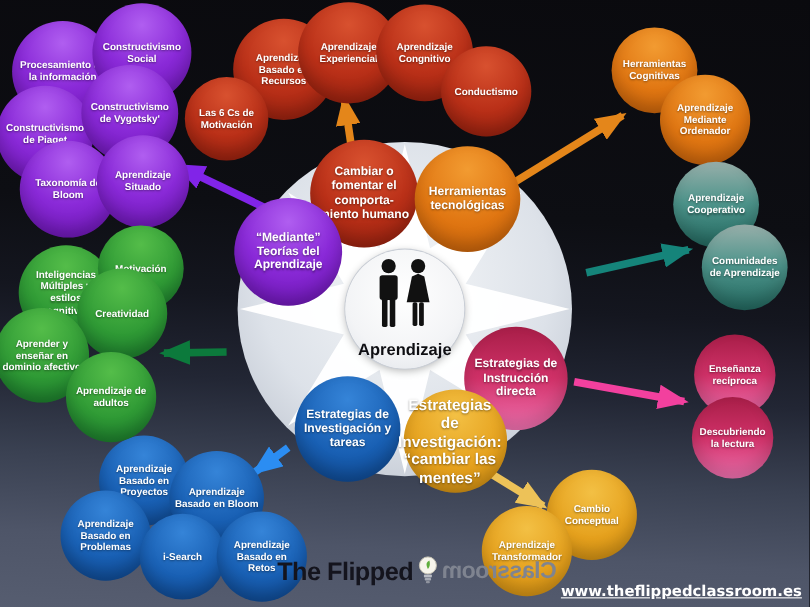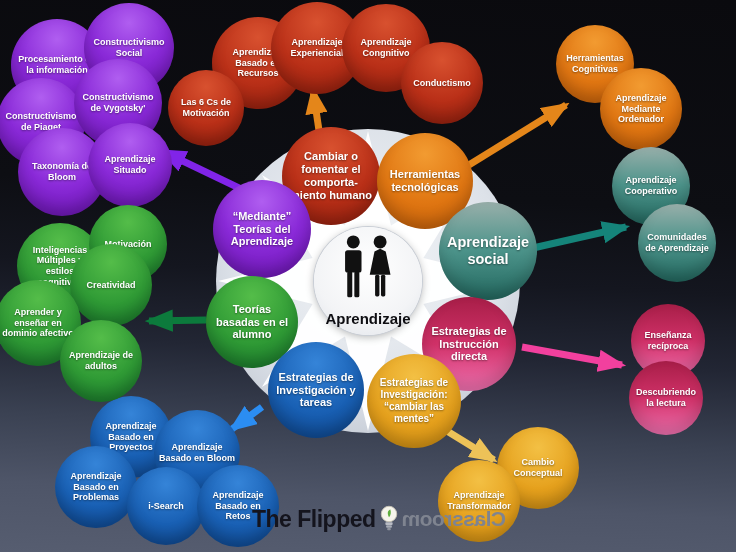--- a/index.html
+++ b/index.html
@@ -15,21 +15,21 @@
     position:absolute;border-radius:50%;
     display:flex;align-items:center;justify-content:center;text-align:center;
     color:#fff;font-weight:bold;line-height:1.18;
     padding:5px;box-sizing:border-box;z-index:3;
     text-shadow:0 1px 2px rgba(0,0,0,.45);
     box-shadow:inset 0 -8px 14px rgba(0,0,0,.18);
   }
   .cl{font-size:9px;justify-content:center;}
   .hb{font-size:11px;z-index:3;}
   .fs15{font-size:14.5px;}
-  .fs10{font-size:10px;justify-content:flex-end;}
+  .fs10{font-size:14px;justify-content:flex-end;}
   .c-purple{background:radial-gradient(circle at 50% 22%,#b05ef0 0%,#8a2ad8 48%,#6511ab 100%);}
   .c-red{background:radial-gradient(circle at 50% 22%,#d8512f 0%,#ba3018 52%,#8c1c0c 100%);}
   .c-orange{background:radial-gradient(circle at 50% 22%,#f29b31 0%,#e07612 55%,#bf5c08 100%);}
   .c-teal{background:linear-gradient(180deg,#98afaa 0%,#4d948b 48%,#23685f 100%);}
   .c-pink{background:linear-gradient(180deg,#a81e48 0%,#d03168 50%,#f273b2 100%);}
   .c-gold{background:radial-gradient(circle at 50% 25%,#f3c044 0%,#e5a01c 58%,#ca8a10 100%);}
   .c-blue{background:radial-gradient(circle at 50% 22%,#3584d8 0%,#1960b4 55%,#0b4186 100%);}
   .c-green{background:radial-gradient(circle at 50% 22%,#54bd49 0%,#2f9a35 55%,#147029 100%);}
   .center-circle{
     position:absolute;left:314px;top:227px;width:108px;height:108px;border-radius:50%;
@@ -190,26 +190,20 @@
     </div>
 
   <div class="bubble hb c-red" style="left:282px;top:127px;width:98px;height:98px">
       <span>Cambiar o fomentar el comporta- miento humano</span>
     </div>
   <div class="bubble hb c-orange" style="left:377px;top:133px;width:96px;height:96px">
       <span>Herramientas tecnológicas</span>
     </div>
   <div class="bubble hb c-purple" style="left:213px;top:180px;width:98px;height:98px">
       <span>“Mediante” Teorías del Aprendizaje</span>
-    </div>
-  <div class="bubble hb fs15 c-teal" style="left:439px;top:202px;width:98px;height:98px">
-      <span>Aprendizaje social</span>
-    </div>
-  <div class="bubble hb c-green" style="left:206px;top:276px;width:92px;height:92px">
-      <span>Teorías basadas en el alumno</span>
     </div>
   <div class="bubble hb c-pink" style="left:422px;top:297px;width:94px;height:94px">
       <span>Estrategias de Instrucción directa</span>
     </div>
   <div class="bubble hb c-blue" style="left:268px;top:342px;width:96px;height:96px">
       <span>Estrategias de Investigación y tareas</span>
     </div>
   <div class="bubble hb fs10 c-gold" style="left:367px;top:354px;width:94px;height:94px">
       <span>Estrategias de Investigación: “cambiar las mentes”</span>
     </div>
@@ -237,14 +231,15 @@
     <svg width="20" height="30" viewBox="0 0 22 32">
       <circle cx="11" cy="10.5" r="8.5" fill="#f7f5ec" stroke="#c9c5b6" stroke-width="1"></circle>
       <path d="M11,14 C9,10 9,7 12.5,5.5 C13.5,9 13,12 11,14 Z" fill="#5fae3e"></path>
       <rect x="7" y="19.5" width="8" height="3" rx="1" fill="#b9bcc4"></rect>
       <rect x="7.8" y="23" width="6.4" height="2.6" rx="1" fill="#a7abb5"></rect>
       <rect x="9" y="26" width="4" height="2.4" rx="1" fill="#8f939e"></rect>
     </svg>
     <span class="logo-classroom">Classroom</span>
   </div>
 
+  <a class="site-url" href="#">www.theflippedclassroom.es</a>
 
 </div>
 
 </body></html>

